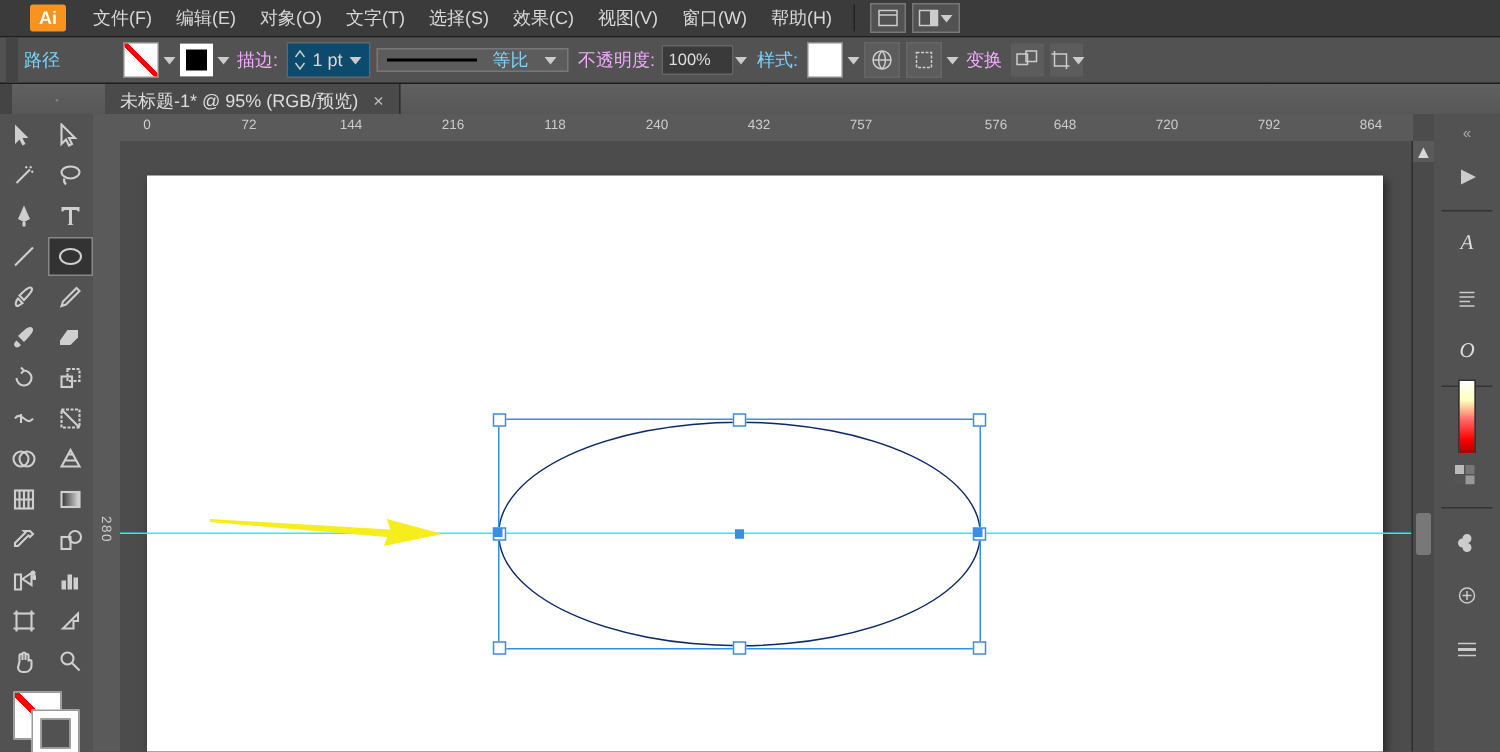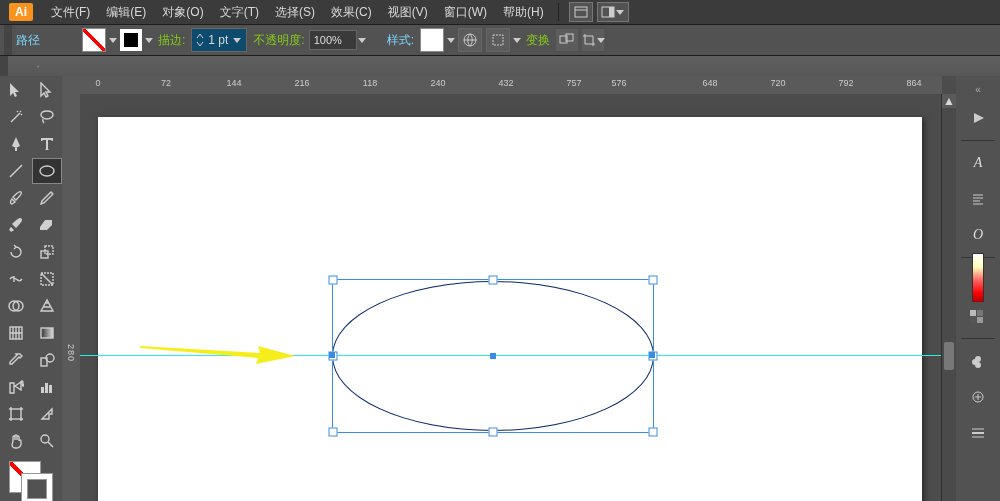--- a/index.html
+++ b/index.html
@@ -1,24 +1,24 @@
 <!DOCTYPE html>
 <html><head>
 <meta charset="utf-8">
 <style>
 html,body{margin:0;padding:0;width:1000px;height:501px;background:#4c4c4c;font-family:"Microsoft YaHei",Arial,sans-serif;font-size:12px;color:#d8d8d8;overflow:hidden;user-select:none}
-.menubar{height:24px;background:#3b3b3b;display:flex;align-items:center;padding-left:9px;border-bottom:1px solid #1e1e1e}
+.menubar{height:24px;background:#3b3b3b;display:flex;align-items:center;padding-left:20px;border-bottom:1px solid #1e1e1e}
 .logo{width:24px;height:18px;background:#f7931e;color:#fff;font-weight:bold;font-size:12px;text-align:center;line-height:18px;margin-right:10px;border-radius:2px}
 .menu-item{padding:0 8px;color:#d8d8d8;white-space:nowrap}
 .menu-sep{width:1px;height:18px;background:#222;margin:0 6px}
 .sqbtn{width:22px;height:18px;border:1px solid #777;margin-left:4px;background:#525252;display:flex;align-items:center;justify-content:center}
 
 .ctrlbar{height:30px;background:#525252;display:flex;align-items:center;padding-left:4px;border-bottom:1px solid #1e1e1e}
 .cb-lbl{margin:0 4px;color:#7dd3fc}
-.cb-lbl.orange{color:#84cc16}
+.cb-lbl.orange{color:#f0abfc}
 .swatch{width:22px;height:22px;border:1px solid #888;background:#fff;position:relative;margin:0 2px}
 .swatch.slash:after{content:"";position:absolute;left:0;top:0;right:0;bottom:0;background:linear-gradient(to top right,transparent 45%,red 45%,red 55%,transparent 55%)}
 .sel{height:22px;border:1px solid #666;background:#0c4a6e;display:flex;align-items:center;padding:0 4px;margin:0 2px;gap:4px}
 .dd{width:10px;height:10px;position:relative}
 .dd:after{content:"";position:absolute;left:1px;top:3px;border-left:4px solid transparent;border-right:4px solid transparent;border-top:5px solid #ccc}
 .stroke-prev{height:14px;border:1px solid #777;background:#5c5c5c;display:flex;align-items:center;justify-content:center;margin:0 2px;padding:0 6px;gap:6px}
 .line-uni{width:60px;height:2px;background:#000}
 .input-s{width:38px;height:18px;background:#3a3a3a;border:1px solid #666;color:#ddd;padding:0 4px;font-size:11px}
 .iconbtn{width:22px;height:22px;border:1px solid #666;background:#5c5c5c;margin:0 2px;display:flex;align-items:center;justify-content:center}
 
@@ -107,24 +107,29 @@
   <div class="swatch" style="background:#000;border:4px solid #fff;width:14px;height:14px"></div>
     <span class="dd"></span>
   <span class="cb-lbl orange">描边:</span>
   <div class="sel">
     <svg width="8" height="14">
         <path d="M1 5 L4 1 L7 5 M1 9 L4 13 L7 9" stroke="#ccc" fill="none"></path>
       </svg>
     <span>1 pt</span>
     <span class="dd"></span>
   </div>
+  <div class="stroke-prev">
+    <div class="line-uni"></div>
+    <span class="cb-lbl">等比</span>
+    <span class="dd"></span>
+  </div>
   <span class="cb-lbl orange">不透明度:</span>
   <input class="input-s" value="100%" style="">
     <span class="dd"></span>
-  <span class="cb-lbl" style="margin-left:20px">样式:</span>
+  <span class="cb-lbl" style="margin-left:6px">样式:</span>
   <div class="swatch" style="background:#fff"></div>
     <span class="dd"></span>
   <div class="iconbtn">
       <svg width="14" height="14">
         <circle cx="7" cy="7" r="6" stroke="#ccc" fill="none"></circle>
         <path d="M1 7h12M7 1c3 3 3 9 0 12M7 1c-3 3-3 9 0 12" stroke="#ccc" fill="none"></path>
       </svg>
     </div>
   <div class="iconbtn">
       <svg width="14" height="14">
@@ -143,20 +148,24 @@
       <svg width="16" height="14">
         <path d="M3 1v10h10M1 3h10v10" stroke="#ccc" fill="none"></path>
       </svg>
       <span class="dd"></span>
     </div>
 </div>
 
 <div class="tabbar">
   <div class="left-gutter"></div>
   <div class="dots">»</div>
+  <div class="doc-tab">
+    <span>未标题-1* @ 95% (RGB/预览)</span>
+    <span class="tab-x">×</span>
+  </div>
 </div>
 
 <div class="work">
 
   <div class="toolbox">
     <div class="tool-grid">
       <div class="tool">
           <svg class="f">
             <path d="M2 1l0 13 3-3 2 4 2-1-2-4 4 0z"></path>
           </svg>
@@ -372,21 +381,21 @@
     <div class="ruler-c"></div>
     <div class="ruler-h">
       <span class="rtick" style="left:18px">0</span>
       <span class="rtick" style="left:86px">72</span>
       <span class="rtick" style="left:154px">144</span>
       <span class="rtick" style="left:222px">216</span>
       <span class="rtick" style="left:290px">118</span>
       <span class="rtick" style="left:358px">240</span>
       <span class="rtick" style="left:426px">432</span>
       <span class="rtick" style="left:494px">757</span>
-      <span class="rtick" style="left:539px">576</span>
+      <span class="rtick" style="left:584px">576</span>
       <span class="rtick" style="left:630px">648</span>
       <span class="rtick" style="left:698px">720</span>
       <span class="rtick" style="left:766px">792</span>
       <span class="rtick" style="left:834px">864</span>
 
     </div>
     <div class="ruler-v">
       <div class="vtext" style="position:absolute;top:250px;left:4px">280</div>
     </div>
 

